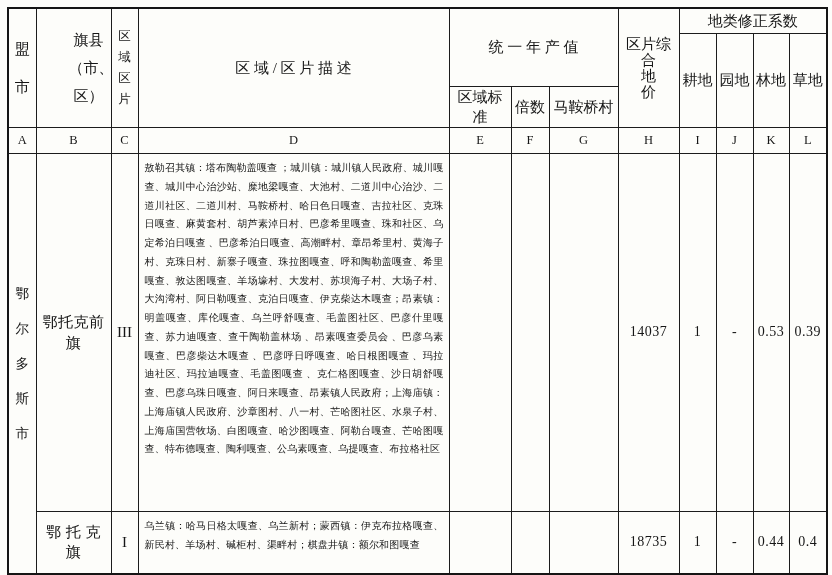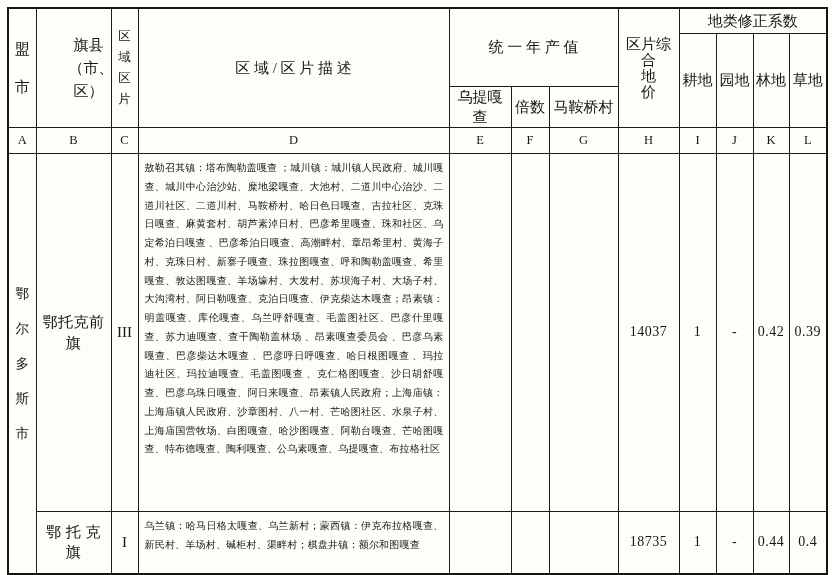--- a/index.html
+++ b/index.html
@@ -30,21 +30,21 @@
   }
   tr.h1{height:25px;}
   tr.h2{height:53px;}
   tr.h3{height:35px;}
   tr.hl{height:25px;}
   tr.r1{height:358px;}
   tr.r2{height:62px;}
   .v{white-space:pre-line;}
   .league-head{line-height:38px;}
   .zone-head{line-height:21px;font-size:12.5px;}
-  .banner-head{line-height:23px;padding-left:32px;}
+  .banner-head{line-height:28px;padding-left:32px;}
   .price-head{line-height:16px;}
   .letters td{font-size:12.5px;height:25px;}
   .desc{
     text-align:justify;
     vertical-align:top;
     padding:5px 5px 3px 6px;
     font-size:10px;
     line-height:18.75px;
     letter-spacing:0.2px;
   }
@@ -90,21 +90,21 @@
   </tr>
 
   <tr class="h2">
     <td rowspan="2">耕地</td>
     <td rowspan="2">园地</td>
     <td rowspan="2">林地</td>
     <td rowspan="2">草地</td>
   </tr>
 
   <tr class="h3">
-    <td>乌提嘎查</td>
+    <td>区域标准</td>
     <td>倍数</td>
     <td>马鞍桥村</td>
   </tr>
 
   <tr class="hl letters">
     <td>A</td>
     <td>B</td>
     <td>C</td>
     <td>D</td>
     <td>E</td>
@@ -125,21 +125,21 @@
 市</td>
     <td class="county">鄂托克前旗</td>
     <td>III</td>
     <td class="desc">敖勒召其镇：塔布陶勒盖嘎查 ；城川镇：城川镇人民政府、城川嘎查、城川中心治沙站、糜地梁嘎查、大池村、二道川中心治沙、二道川社区、二道川村、马鞍桥村、哈日色日嘎查、吉拉社区、克珠日嘎查、麻黄套村、胡芦素淖日村、巴彦希里嘎查、珠和社区、乌定希泊日嘎查 、巴彦希泊日嘎查、高潮畔村、章昂希里村、黄海子村、克珠日村、新寨子嘎查、珠拉图嘎查、呼和陶勒盖嘎查、希里嘎查、敦达图嘎查、羊场壕村、大发村、苏坝海子村、大场子村、大沟湾村、阿日勒嘎查、克泊日嘎查、伊克柴达木嘎查；昂素镇：明盖嘎查、库伦嘎查、乌兰呼舒嘎查、毛盖图社区、巴彦什里嘎查、苏力迪嘎查、查干陶勒盖林场 、昂素嘎查委员会 、巴彦乌素嘎查、巴彦柴达木嘎查 、巴彦呼日呼嘎查、哈日根图嘎查 、玛拉迪社区、玛拉迪嘎查、毛盖图嘎查 、克仁格图嘎查、沙日胡舒嘎查、巴彦乌珠日嘎查、阿日来嘎查、昂素镇人民政府；上海庙镇：上海庙镇人民政府、沙章图村、八一村、芒哈图社区、水泉子村、上海庙国营牧场、白图嘎查、哈沙图嘎查、阿勒台嘎查、芒哈图嘎查、特布德嘎查、陶利嘎查、公乌素嘎查、乌提嘎查、布拉格社区</td>
     <td></td>
     <td></td>
     <td></td>
     <td class="num">14037</td>
     <td class="num">1</td>
     <td class="num">-</td>
-    <td class="num">0.42</td>
+    <td class="num">0.53</td>
     <td class="num">0.39</td>
   </tr>
 
   <tr class="r2">
     <td class="county-spread">鄂 托 克 旗</td>
     <td>I</td>
     <td class="desc">乌兰镇：哈马日格太嘎查、乌兰新村；蒙西镇：伊克布拉格嘎查、新民村、羊场村、碱柜村、渠畔村；棋盘井镇：额尔和图嘎查</td>
     <td></td>
     <td></td>
     <td></td>

